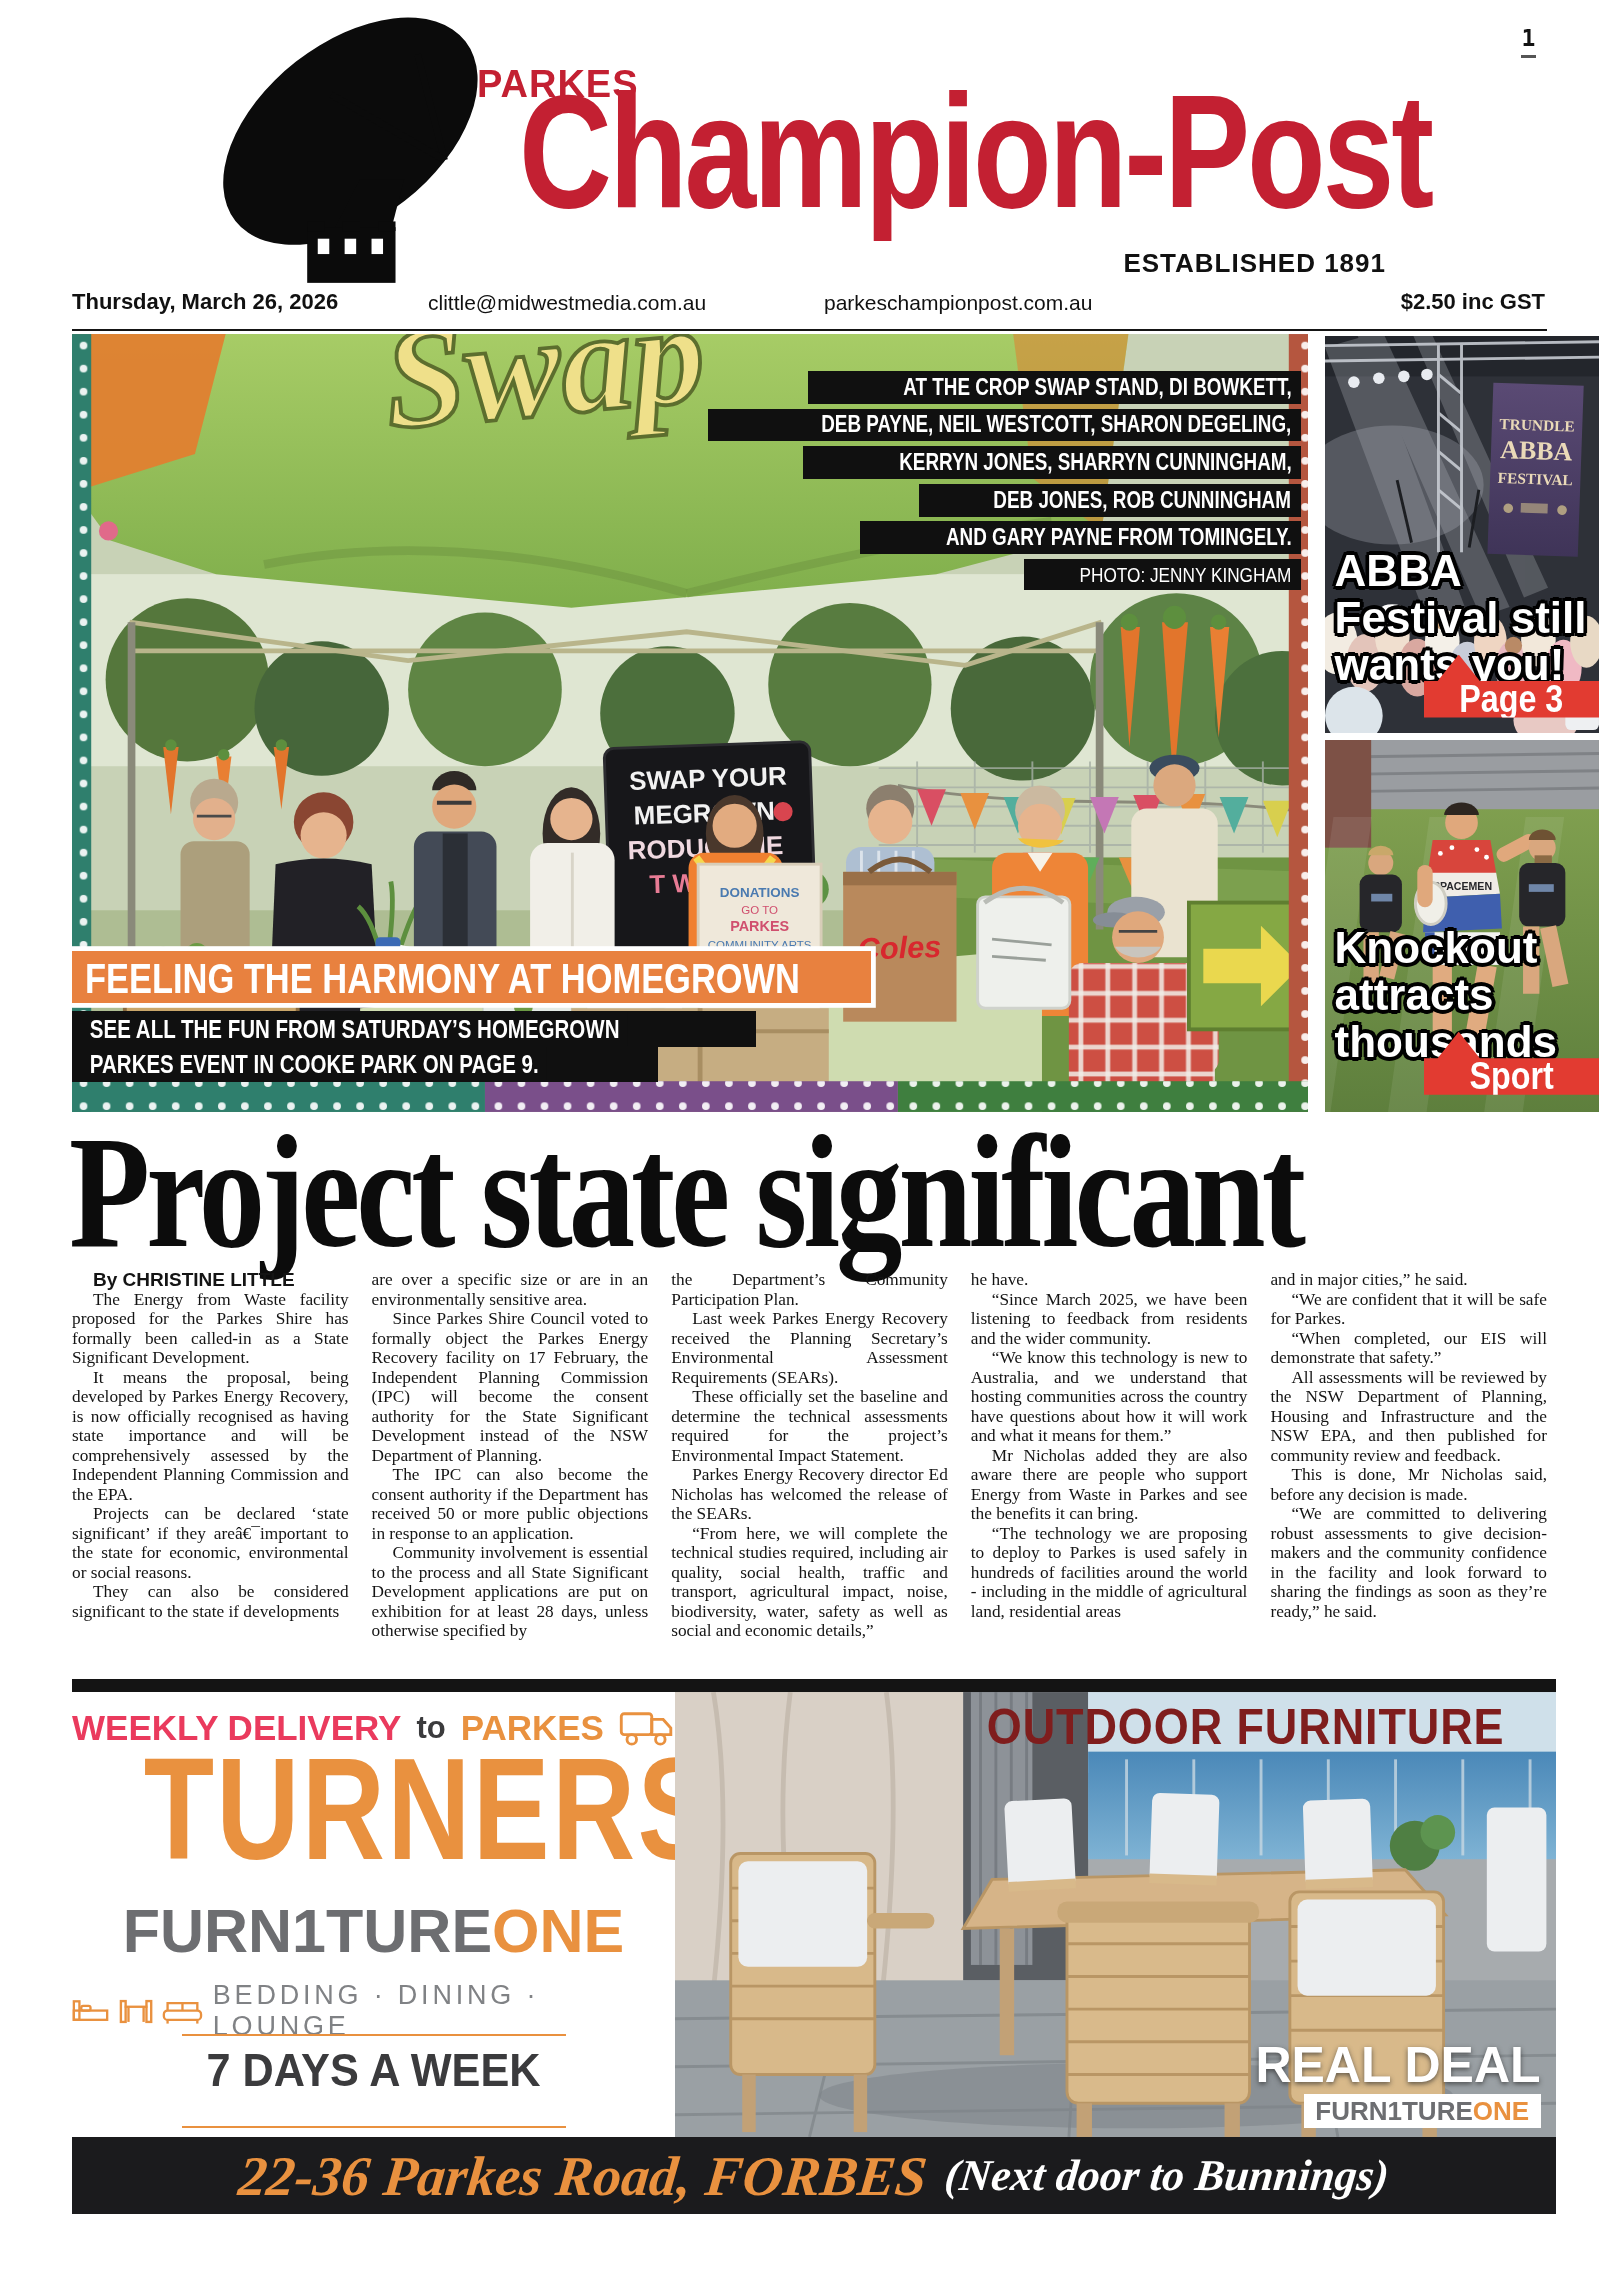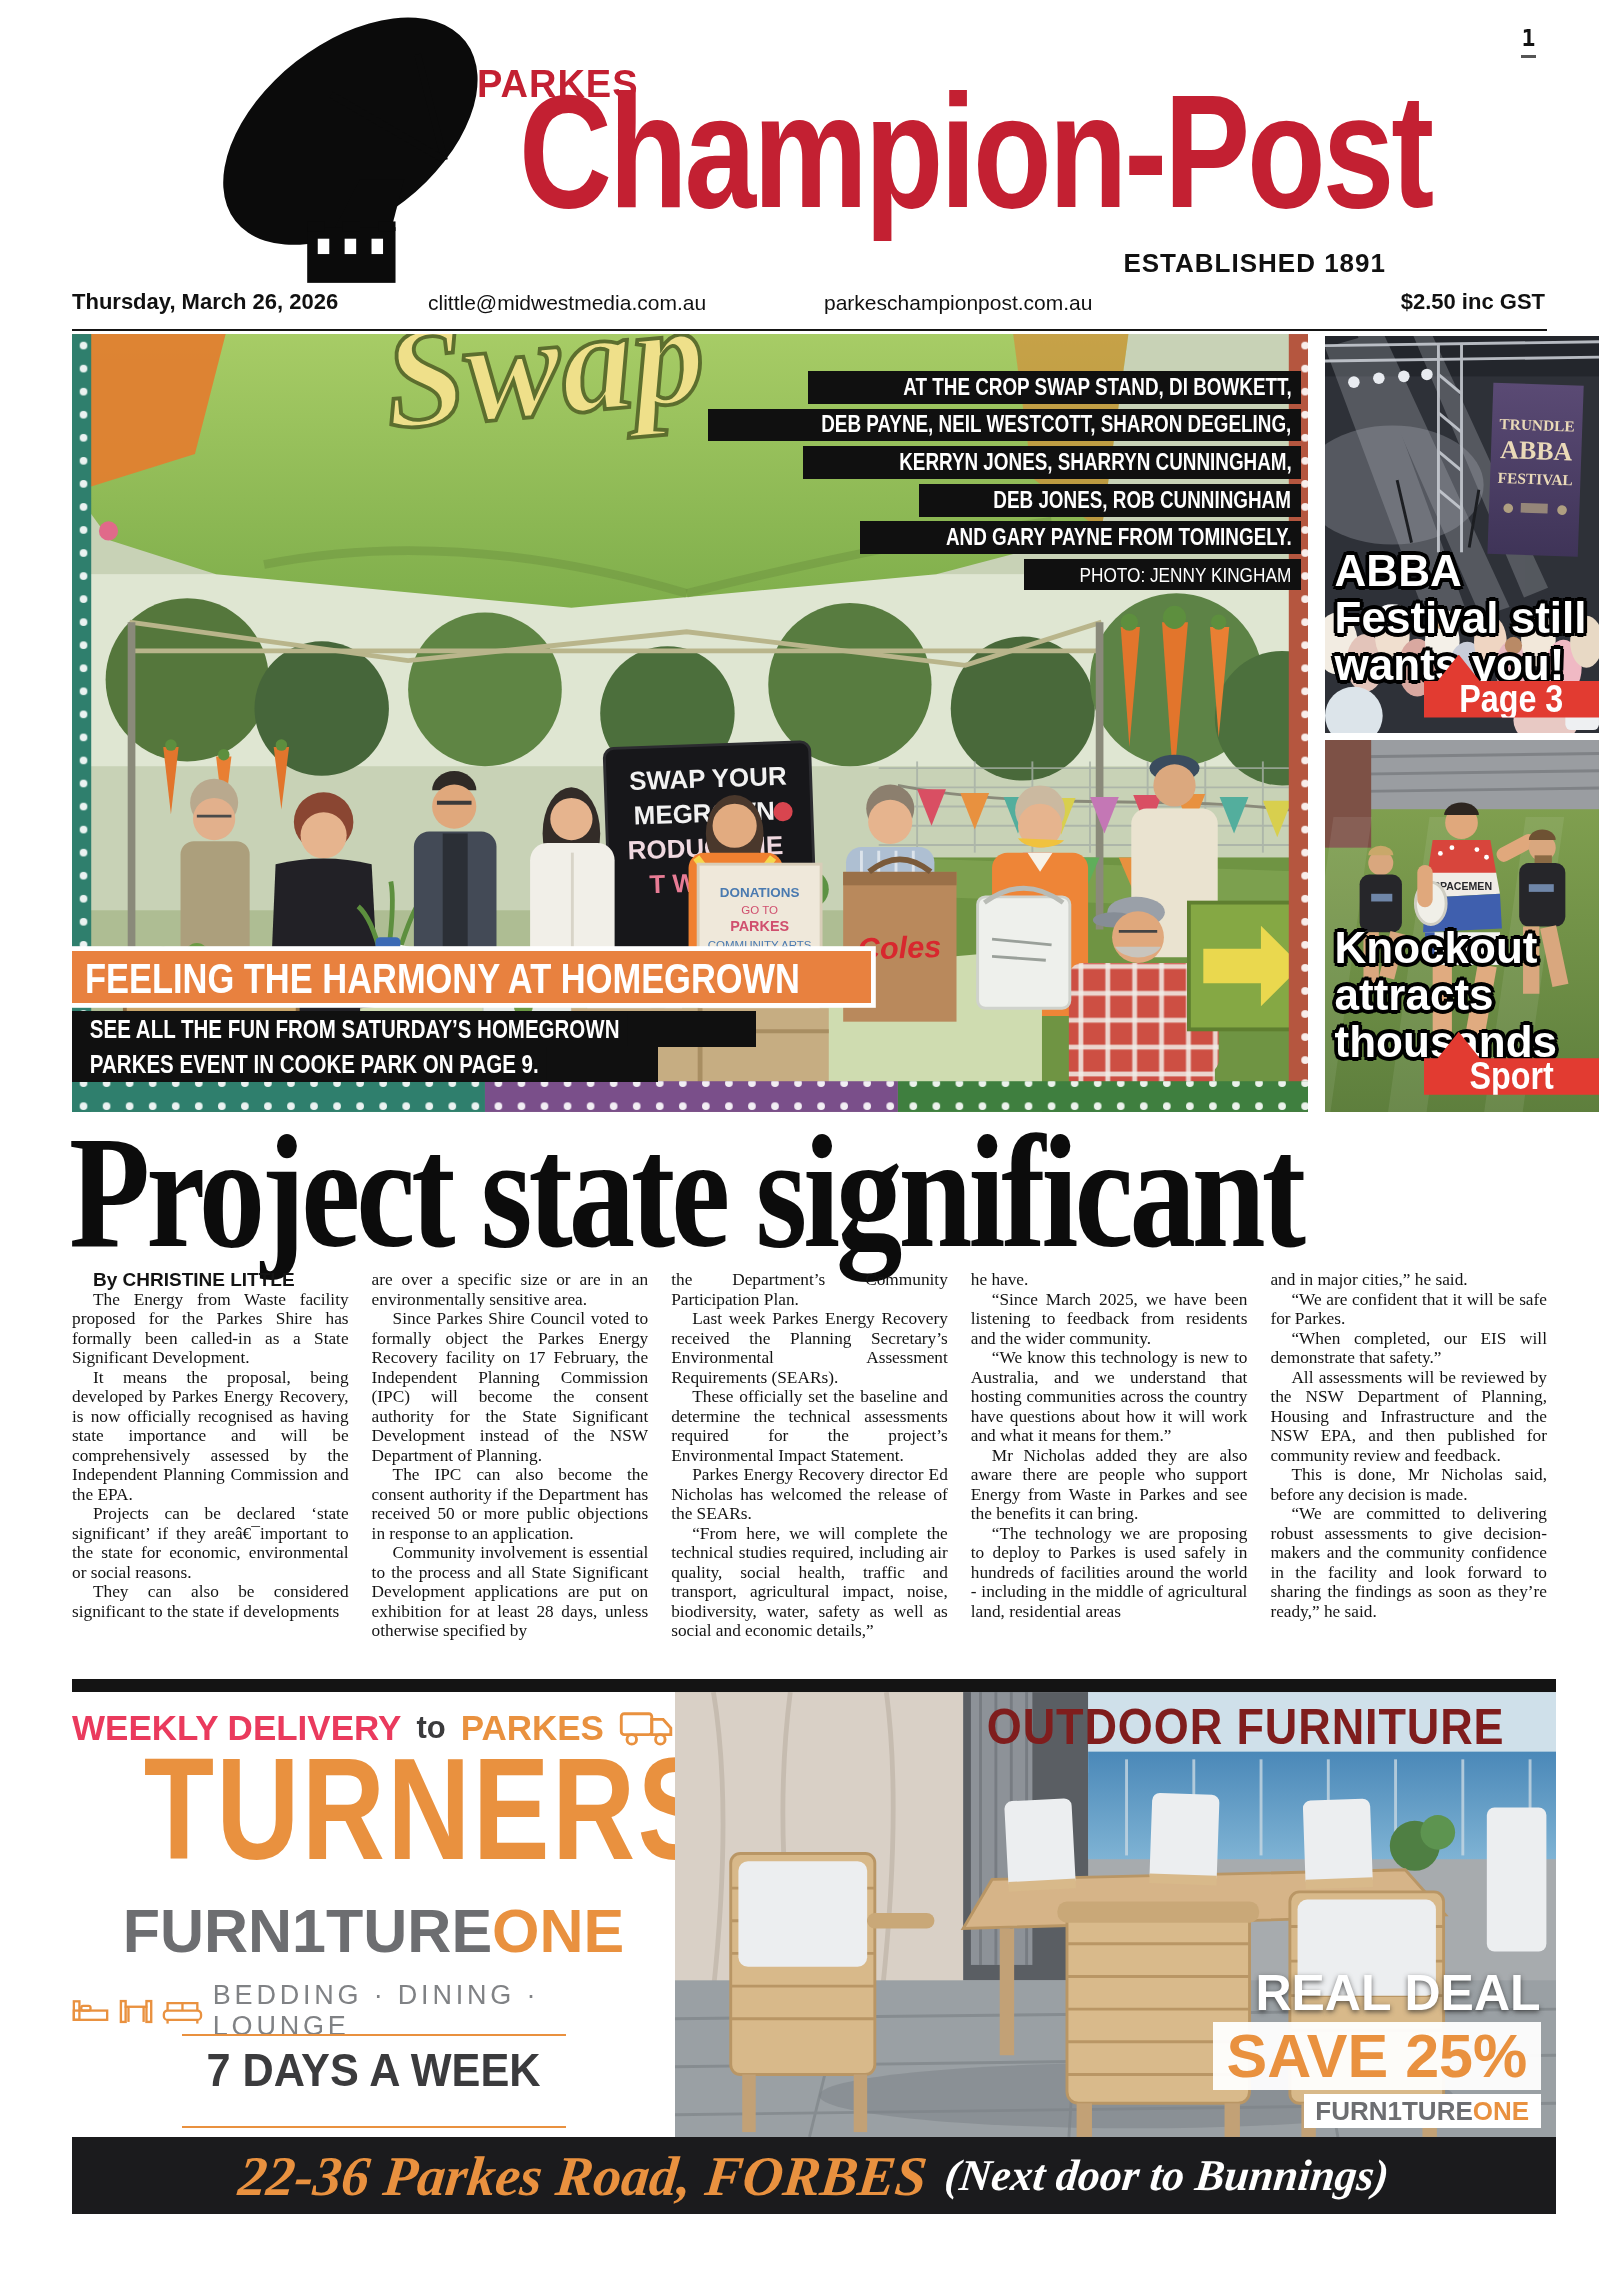--- a/index.html
+++ b/index.html
@@ -754,21 +754,20 @@
           <rect x="648" y="216" width="144" height="100" rx="10" fill="#eceef0"></rect>
           <rect x="652" y="428" width="15" height="35" fill="#c2a176"></rect>
             <rect x="778" y="428" width="15" height="35" fill="#c2a176"></rect>
         </g>
       </svg>
       <div class="outdoor-title">
         <span class="cond-c" style="transform:scaleX(.9);">OUTDOOR FURNITURE</span>
       </div>
       <div class="deal">
         <div class="rd">REAL DEAL</div>
-        <div class="save">SAVE 25%</div>
         <div class="logo">
           <span class="g">FURN1TURE</span><span class="o">ONE</span>
         </div>
       </div>
     </div>
 
     <div class="address-bar">
       <span class="addr-o">22-36 Parkes Road, FORBES</span>
       <span class="addr-w">(Next door to Bunnings)</span>
     </div>

